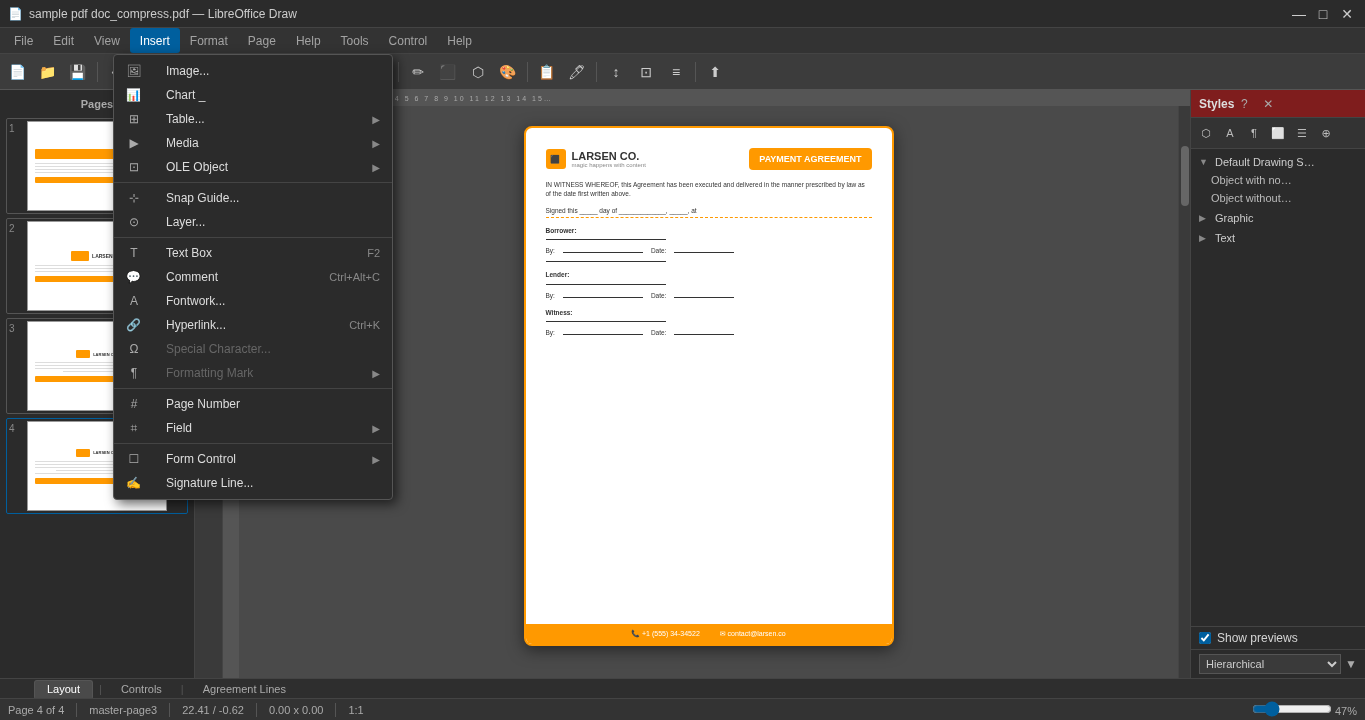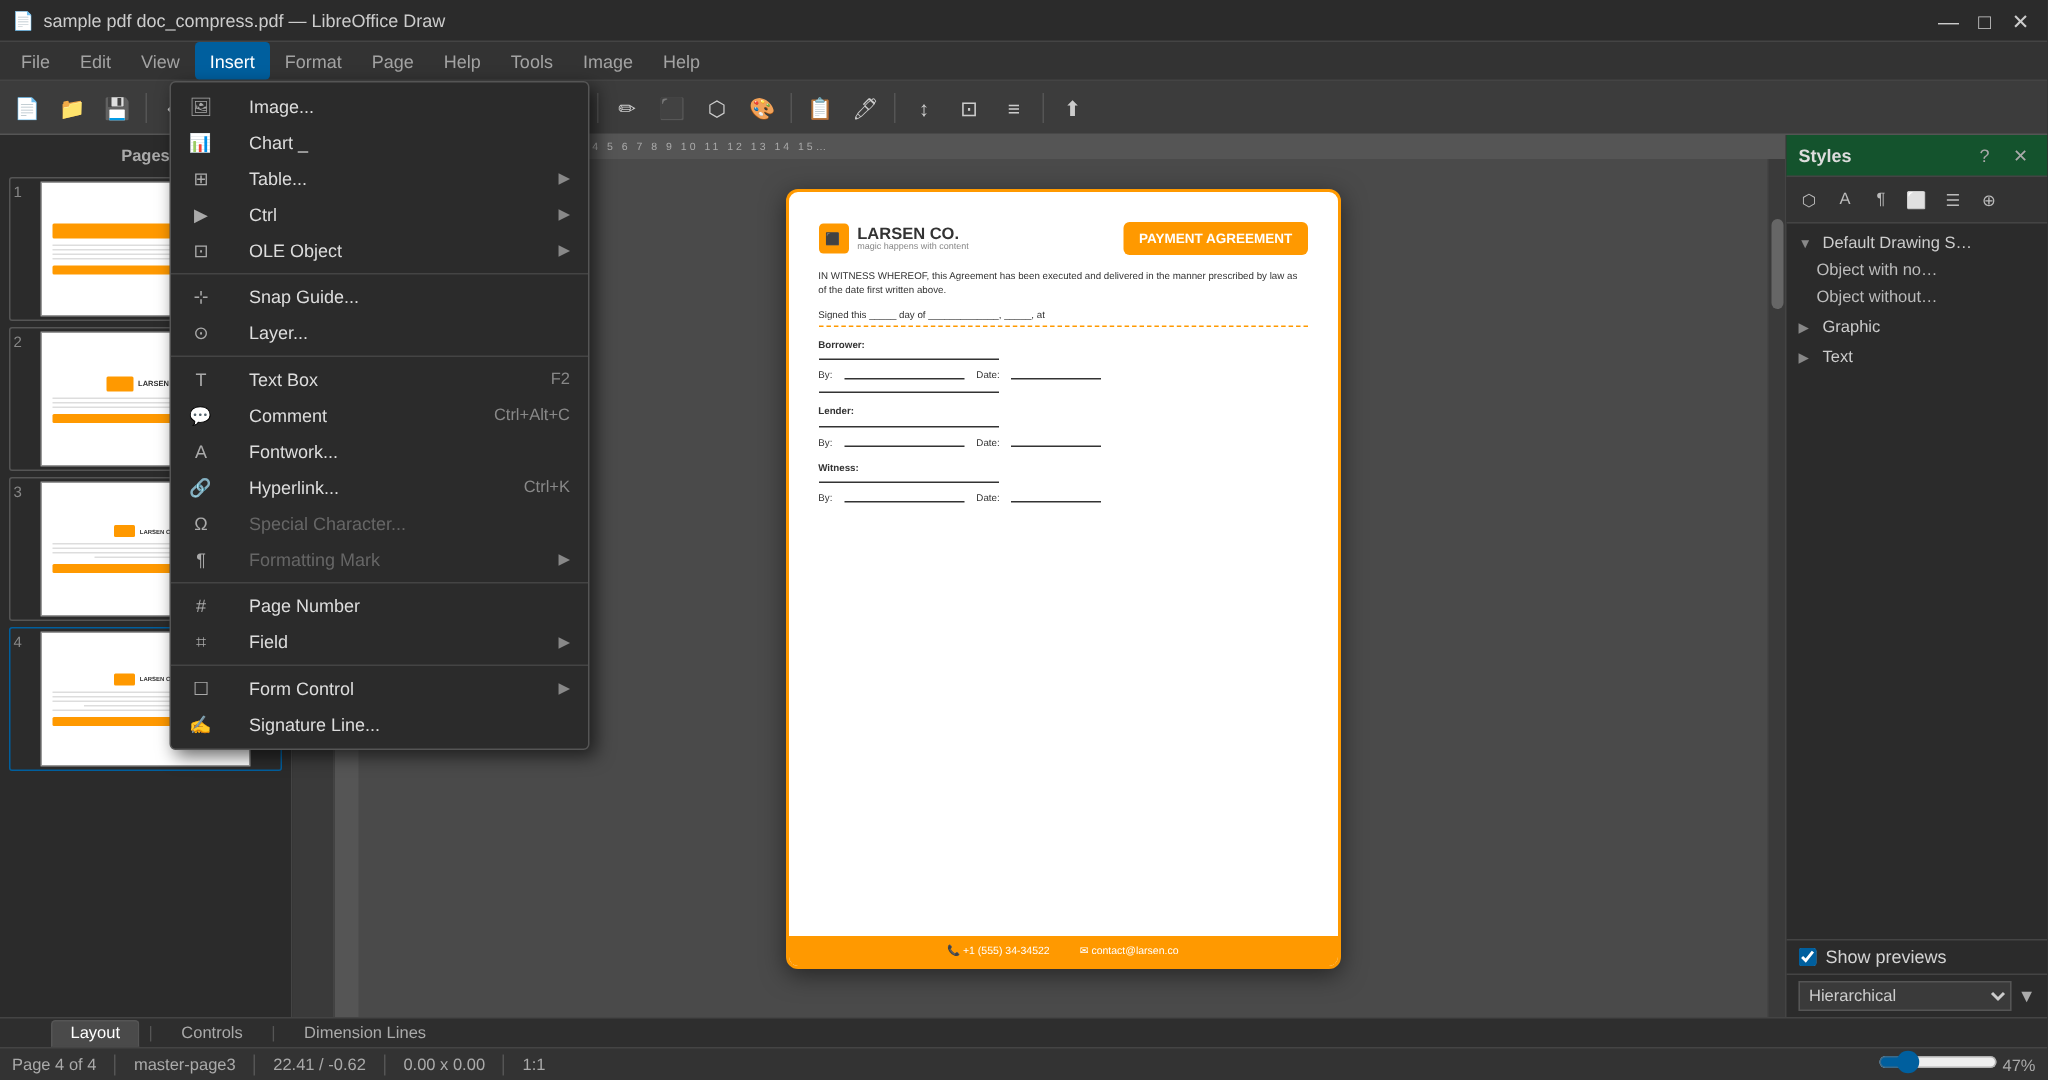--- a/index.html
+++ b/index.html
@@ -226,24 +226,24 @@
     
     #right-panel {
       width: 175px;
       background: #2b2b2b;
       border-left: 1px solid #444;
       display: flex;
       flex-direction: column;
     }
     #styles-header {
       height: 28px;
-      background: #14532d;
-      display: flex;
-      align-items: center;
-      justify-content: space-between;
+      background: #7f1d1d;
+      display: flex;
+      align-items: center;
+      justify-content: flex-start;
       padding: 0 8px;
       border-bottom: 1px solid #444;
     }
     .styles-title { font-size: 12px; font-weight: bold; color: #ddd; }
     .styles-icons { display: flex; gap: 4px; }
     .styles-icon { width: 20px; height: 20px; display: flex; align-items: center; justify-content: center; cursor: pointer; font-size: 12px; color: #aaa; }
     #styles-toolbar {
       display: flex;
       flex-wrap: wrap;
       gap: 2px;
@@ -395,21 +395,21 @@
 
 <div id="menubar">
   <div class="menu-item">File</div>
   <div class="menu-item">Edit</div>
   <div class="menu-item">View</div>
   <div class="menu-item active">Insert</div>
   <div class="menu-item">Format</div>
   <div class="menu-item">Page</div>
   <div class="menu-item">Help</div>
   <div class="menu-item">Tools</div>
-  <div class="menu-item">Image</div>
+  <div class="menu-item">Control</div>
   <div class="menu-item">Help</div>
 </div>
 
 <div id="toolbar">
   <div class="tb-btn">📄</div>
   <div class="tb-btn">📁</div>
   <div class="tb-btn">💾</div>
   <div class="tb-sep"></div>
   <div class="tb-btn">↩</div>
   <div class="tb-btn">↪</div>
@@ -660,21 +660,21 @@
       <span style="color:#aaa;">▼</span>
     </div>
   </div>
 </div>
 
 <div id="tabbar">
   <div class="tab active">Layout</div>
   <span class="tab-sep">|</span>
   <div class="tab">Controls</div>
   <span class="tab-sep">|</span>
-  <div class="tab">Dimension Lines</div>
+  <div class="tab">Agreement Lines</div>
 </div>
 
 <div id="statusbar">
   <span>Page 4 of 4</span>
   <div class="status-sep"></div>
   <span>master-page3</span>
   <div class="status-sep"></div>
   <span>22.41 / -0.62</span>
   <div class="status-sep"></div>
   <span>0.00 x 0.00</span>
@@ -696,21 +696,21 @@
     <span class="dd-icon">📊</span>
     <span class="dd-label">Chart _</span>
   </div>
   <div class="dd-item">
     <span class="dd-icon">⊞</span>
     <span class="dd-label">Table...</span>
     <span class="dd-arrow">▶</span>
   </div>
   <div class="dd-item">
     <span class="dd-icon">▶</span>
-    <span class="dd-label">Ctrl</span>
+    <span class="dd-label">Media</span>
     <span class="dd-arrow">▶</span>
   </div>
   <div class="dd-item">
     <span class="dd-icon">⊡</span>
     <span class="dd-label">OLE Object</span>
     <span class="dd-arrow">▶</span>
   </div>
   <div class="dd-sep"></div>
   <div class="dd-item">
     <span class="dd-icon">⊹</span>

